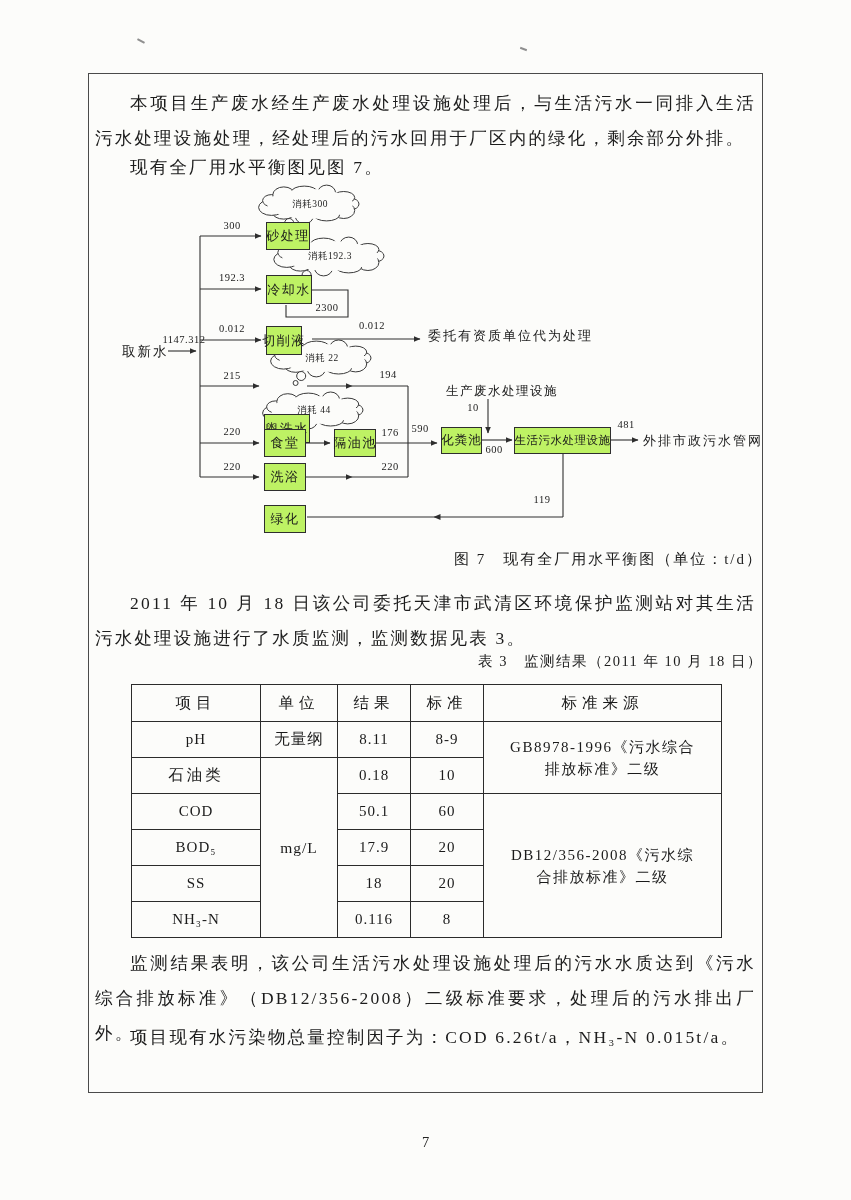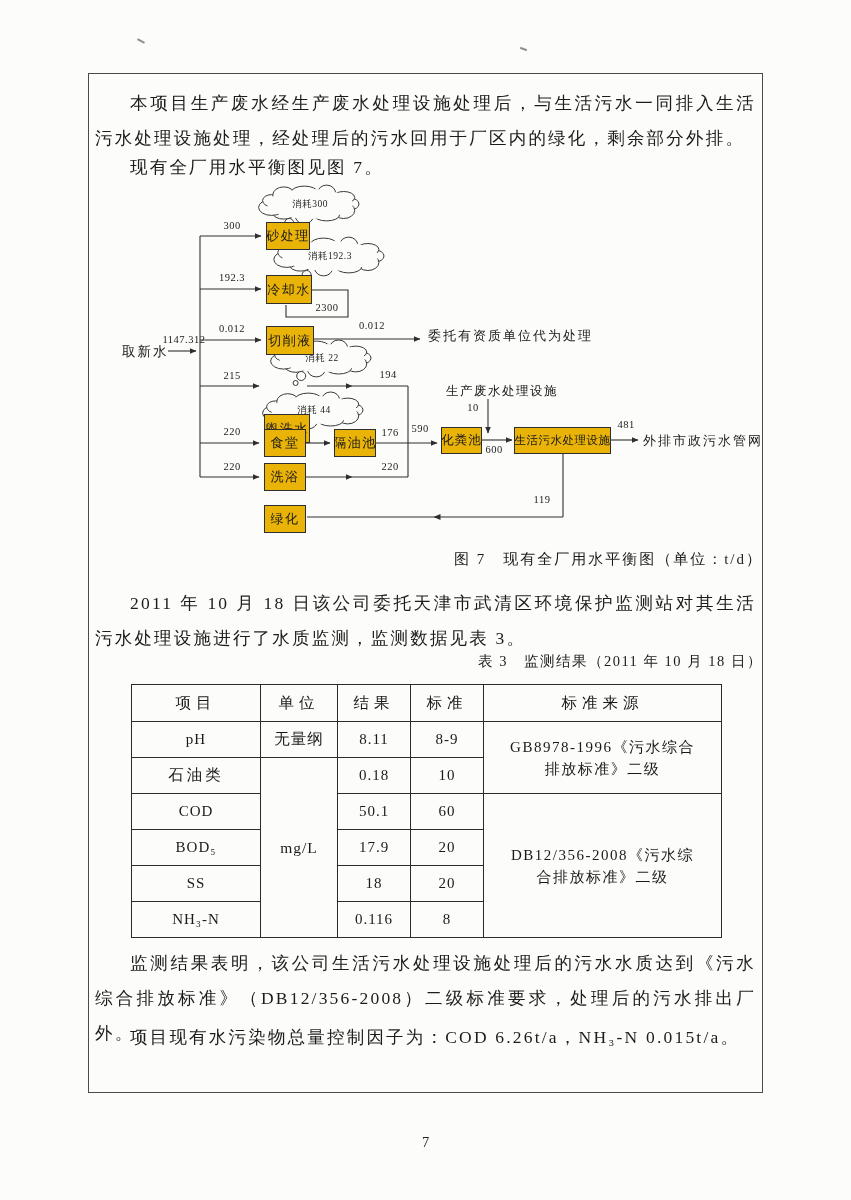--- a/index.html
+++ b/index.html
@@ -9,21 +9,21 @@
   .para { position:absolute; left:95px; width:661px; font-size:17.5px; line-height:35px; letter-spacing:2.2px; text-align:justify; text-indent:2em; color:#1c1c1c; }
   .center-line { position:absolute; left:88px; width:675px; text-align:right; color:#1c1c1c; }
   .artifact { position:absolute; background:#8f8f8f; }
 
   
   .diagram { position:absolute; left:0; top:0; width:851px; height:1200px; }
   .diagram-svg { position:absolute; left:0; top:0; }
   .dg-line { stroke:#2e2e2e; stroke-width:1.1; fill:none; }
   .cloud-bump { fill:#fcfcfa; stroke:#3a3a3a; stroke-width:1; }
   .cloud-core { fill:#fcfcfa; stroke:none; }
-  .node-box { position:absolute; border:1.2px solid #2e2e2e; background:#eab308; display:flex; align-items:center; justify-content:center; font-size:13px; letter-spacing:1.5px; color:#1a1a1a; white-space:nowrap; }
+  .node-box { position:absolute; border:1.2px solid #2e2e2e; background:#bef264; display:flex; align-items:center; justify-content:center; font-size:13px; letter-spacing:1.5px; color:#1a1a1a; white-space:nowrap; }
   .flow-label { position:absolute; font-size:10.5px; letter-spacing:0.5px; text-align:center; color:#222; font-family:"Liberation Serif","DejaVu Serif",serif; }
   .cloud-label { position:absolute; font-size:9.5px; text-align:center; color:#222; letter-spacing:0.5px; }
   .ext-label { position:absolute; font-size:13px; letter-spacing:2px; color:#1a1a1a; white-space:nowrap; }
 
   
   .monitor-table { position:absolute; left:131px; top:684px; border-collapse:collapse; table-layout:fixed; background:#fcfcfa; }
   .monitor-table th, .monitor-table td { border:1.3px solid #2b2b2b; text-align:center; vertical-align:middle; font-weight:normal; color:#1a1a1a; }
   .monitor-table th { height:37px; font-size:15.5px; letter-spacing:5px; }
   .monitor-table td { height:36px; font-size:15.5px; letter-spacing:3px; }
   .monitor-table td.num { letter-spacing:1px; font-size:15px; }
@@ -154,21 +154,21 @@
 
     <div class="cloud-label" style="left:270px; top:198px; width:80px;">消耗300</div>
     <div class="cloud-label" style="left:284px; top:250px; width:92px;">消耗192.3</div>
     <div class="cloud-label" style="left:282px; top:352px; width:80px;">消耗 22</div>
     <div class="cloud-label" style="left:274px; top:404px; width:80px;">消耗 44</div>
 
     <div class="ext-label" style="left:122px; top:343px; font-size:13.5px;">取新水</div>
 
     <div class="node-box" style="left:266px; top:222px; width:44px; height:28px;">砂处理</div>
     <div class="node-box" style="left:266px; top:275px; width:46px; height:29px;">冷却水</div>
-    <div class="node-box" style="left:266px; top:326px; width:48px; height:29px;">切削液</div>
+    <div class="node-box" style="left:266px; top:326px; width:36px; height:29px;">切削液</div>
     <div class="node-box" style="left:264px; top:372px; width:46px; height:29px;margin-top:42px;">盥洗水</div>
     <div class="node-box" style="left:264px; top:429px; width:42px; height:28px;">食堂</div>
     <div class="node-box" style="left:334px; top:429px; width:42px; height:28px;">隔油池</div>
     <div class="node-box" style="left:264px; top:463px; width:42px; height:28px;">洗浴</div>
     <div class="node-box" style="left:264px; top:505px; width:42px; height:28px;">绿化</div>
     <div class="node-box" style="left:441px; top:427px; width:41px; height:27px; font-size:12.5px; letter-spacing:1px;">化粪池</div>
     <div class="node-box" style="left:514px; top:427px; width:97px; height:27px; font-size:11.5px; letter-spacing:0.5px;">生活污水处理设施</div>
 
     <div class="flow-label" style="left:148px; top:334px; width:72px;">1147.312</div>
     <div class="flow-label" style="left:210px; top:220px; width:44px;">300</div>

